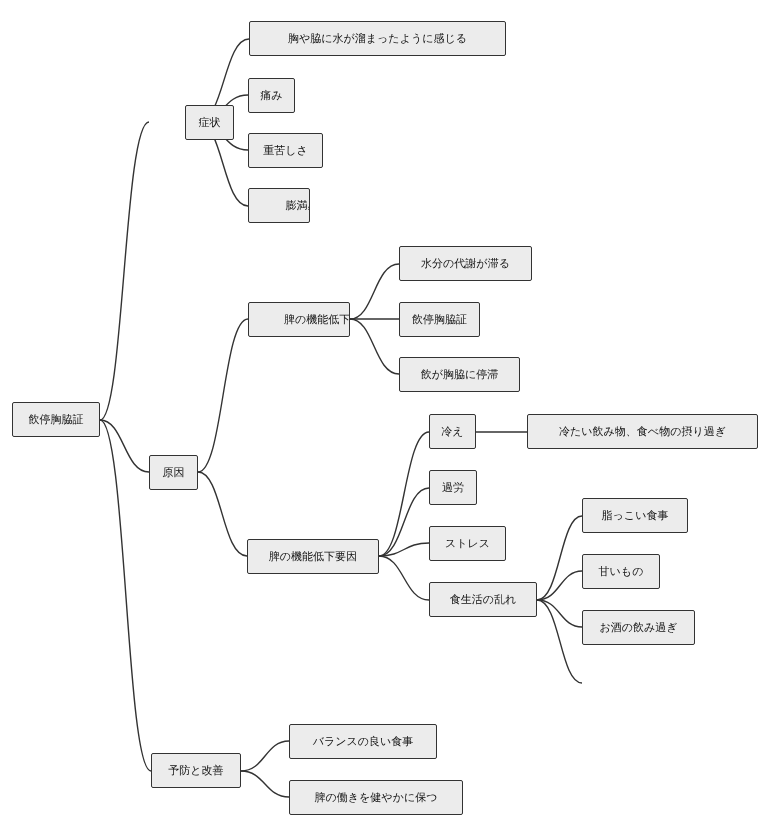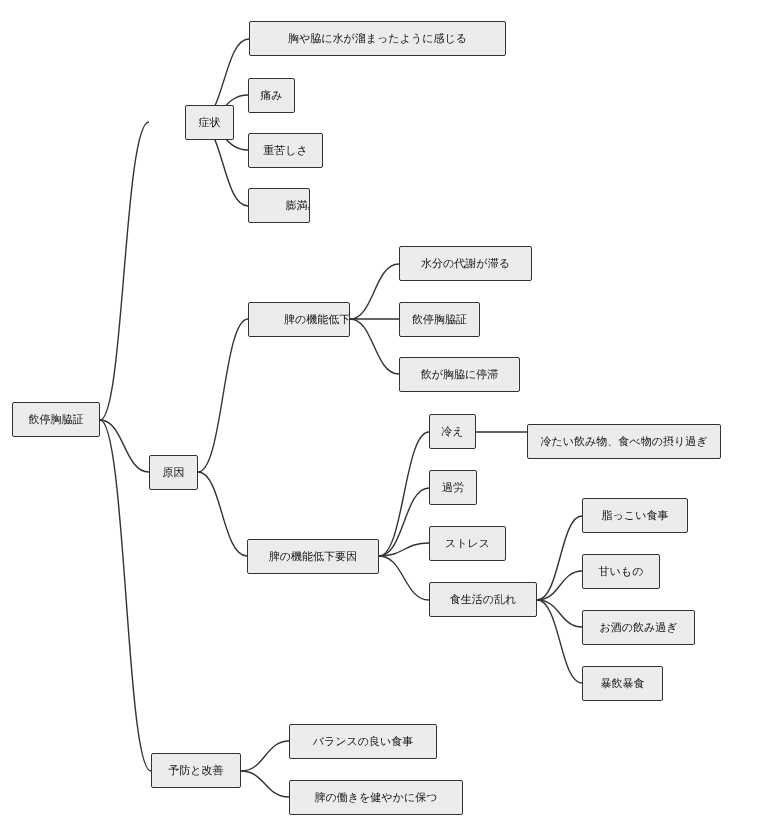--- a/index.html
+++ b/index.html
@@ -94,35 +94,34 @@
   <div class="node" style="left:399px; top:246px; width:133px;">水分の代謝が滞る</div>
 
   <div class="node" style="left:399px; top:302px; width:81px;">飲停胸脇証</div>
 
   <div class="node" style="left:399px; top:357px; width:121px;">飲が胸脇に停滞</div>
 
   <div class="node" style="left:247px; top:539px; width:132px;">脾の機能低下要因</div>
 
   <div class="node" style="left:429px; top:414px; width:47px;">冷え</div>
 
-  <div class="node" style="left:527px; top:424px; width:194px;">冷たい飲み物、食べ物の摂り過ぎ</div>
+  <div class="node" style="left:527px; top:414px; width:231px;">冷たい飲み物、食べ物の摂り過ぎ</div>
 
   <div class="node" style="left:429px; top:470px; width:48px;">過労</div>
 
   <div class="node" style="left:429px; top:526px; width:77px;">ストレス</div>
 
   <div class="node" style="left:429px; top:582px; width:108px;">食生活の乱れ</div>
 
   <div class="node" style="left:582px; top:498px; width:106px;">脂っこい食事</div>
 
   <div class="node" style="left:582px; top:554px; width:78px;">甘いもの</div>
 
   <div class="node" style="left:582px; top:610px; width:113px;">お酒の飲み過ぎ</div>
 
-  <div class="node" style="left:582px; top:666px; width:81px;">暴飲暴食</div>
 
   <div class="node" style="left:151px; top:753px; width:90px;">予防と改善</div>
 
   <div class="node" style="left:289px; top:724px; width:148px;">バランスの良い食事</div>
 
   <div class="node" style="left:289px; top:780px; width:174px;">脾の働きを健やかに保つ</div>
 
 </div>
 
 </body></html>

